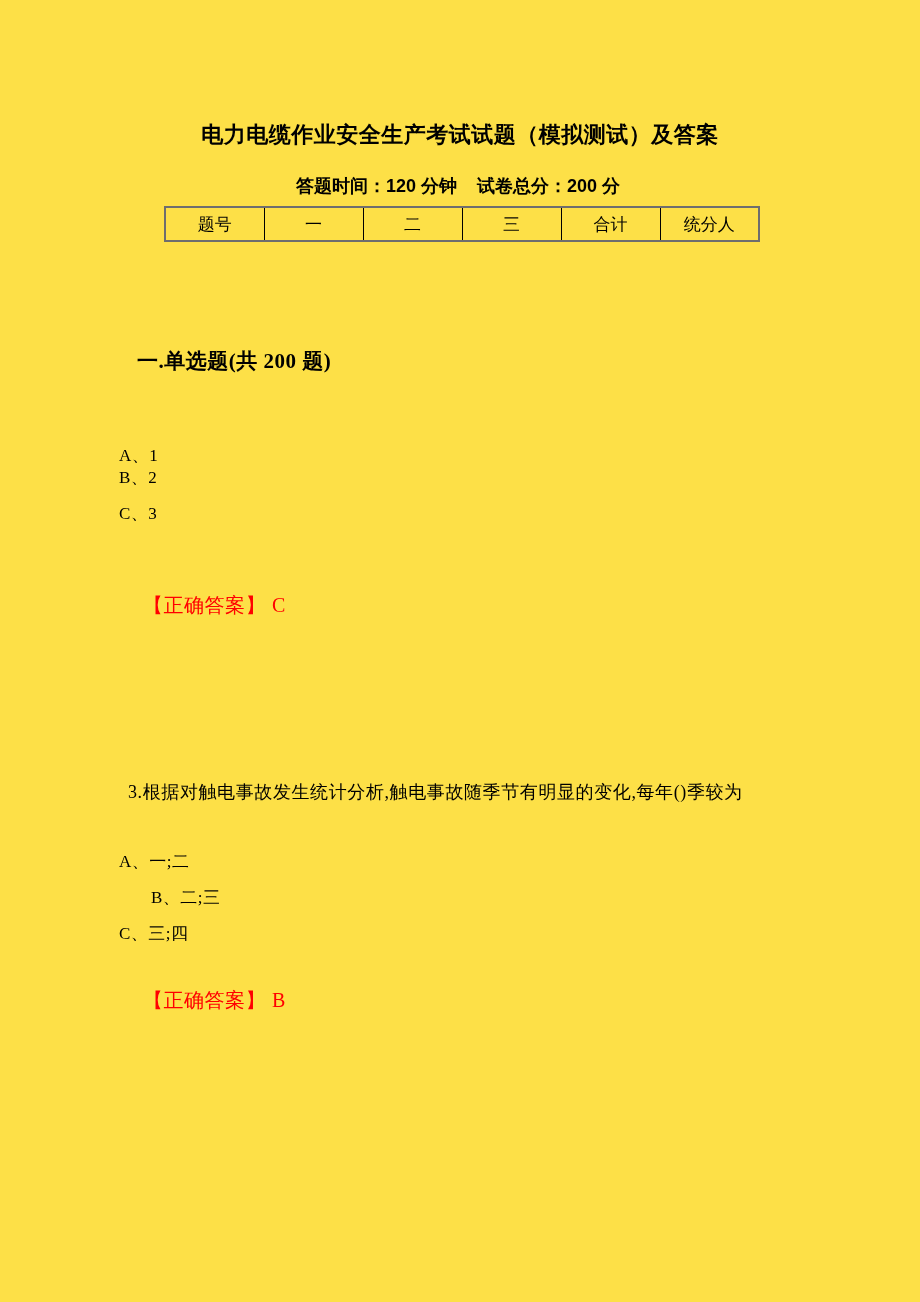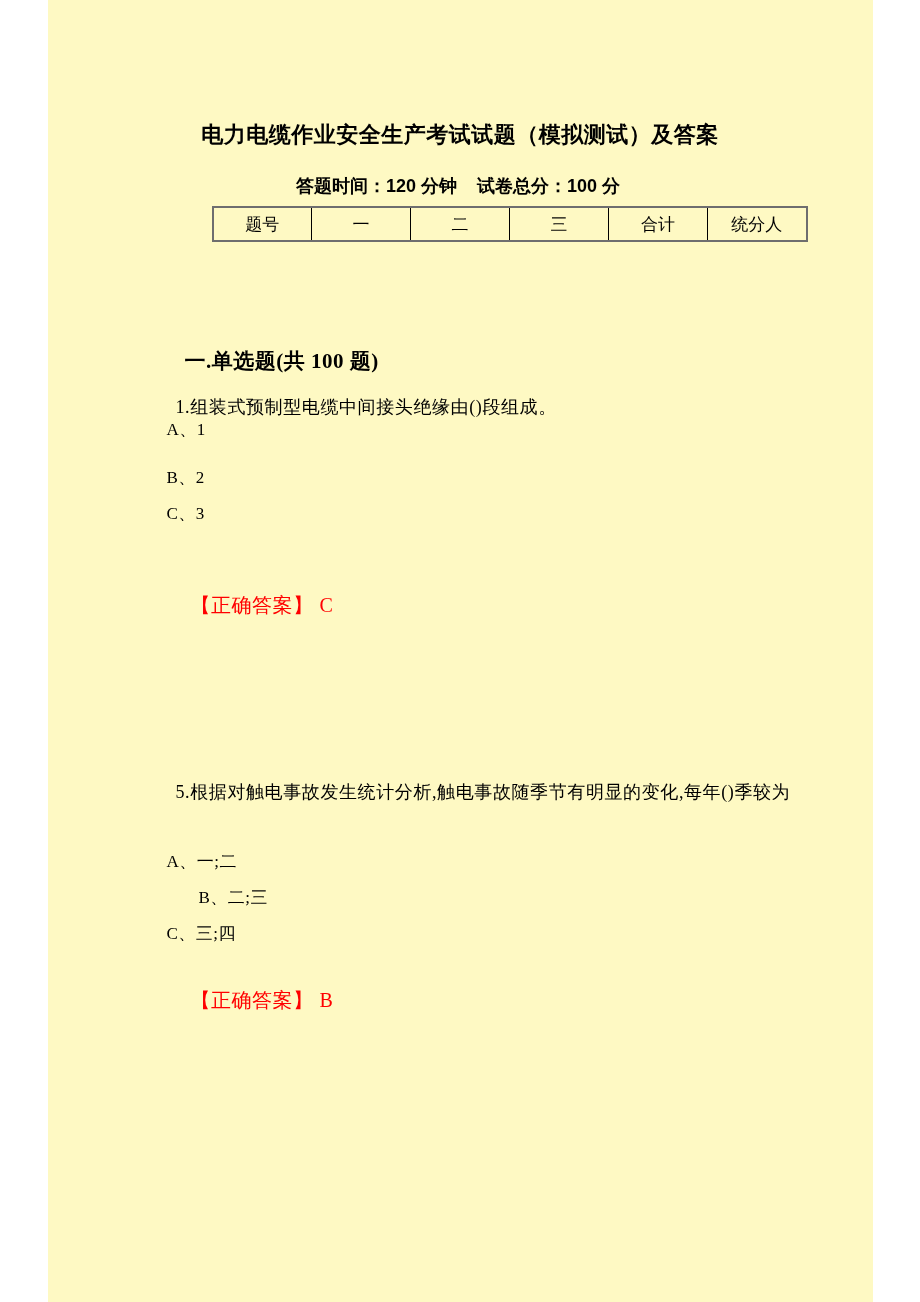--- a/index.html
+++ b/index.html
@@ -1,22 +1,22 @@
 <!DOCTYPE html>
 <html><head>
 <meta charset="utf-8">
 <style>
   * { box-sizing: border-box; }
   html, body { margin: 0; padding: 0; background: #ffffff; }
   .page {
     position: relative;
-    width: 825px;
+    width: 920px;
     height: 1302px;
     margin: 0 auto;
-    background: #fef9c3;
+    background: #fde047;
     color: #000000;
     font-family: "Liberation Serif", serif;
     overflow: hidden;
   }
   .abs { position: absolute; }
 
   
   .exam-title {
     left: 0; right: 0; top: 120px;
     text-align: center;
@@ -91,50 +91,47 @@
 </style>
 </head>
 <body>
 
 <div class="page">
 
   <div class="abs exam-title">电力电缆作业安全生产考试试题（模拟测试）及答案</div>
 
   <div class="abs exam-meta">
     <span>答题时间：120 分钟</span>
-    <span>试卷总分：100 分</span>
+    <span>试卷总分：200 分</span>
   </div>
 
   <table class="score-table">
     <tbody>
         <tr class="hdr">
       <td>题号</td>
       <td>一</td>
       <td>二</td>
       <td>三</td>
       <td>合计</td>
       <td>统分人</td>
     </tr>
   </tbody>
     </table>
 
-  <div class="abs section-heading">一.单选题(共 100 题)</div>
+  <div class="abs section-heading">一.单选题(共 200 题)</div>
 
-  <div class="abs q-text" style="top:392px;">
-    <span class="q-line">1.组装式预制型电缆中间接头绝缘由()段组成。</span>
-  </div>
-  <div class="abs option" style="top:418px;">A、1</div>
+  <div class="abs option" style="top:444px;">A、1</div>
   <div class="abs option" style="top:466px;">B、2</div>
   <div class="abs option" style="top:502px;">C、3</div>
   <div class="abs answer" style="top:592px; color:#ff0000;">
     <span>【正确答案】</span><span class="answer-letter">C</span>
   </div>
 
   <div class="abs q-text" style="top:777px;">
-    <span class="q-line">5.根据对触电事故发生统计分析,触电事故随季节有明显的变化,每年()季较为</span>
+    <span class="q-line">3.根据对触电事故发生统计分析,触电事故随季节有明显的变化,每年()季较为</span>
   </div>
   <div class="abs option" style="top:850px;">A、一;二</div>
   <div class="abs option" style="top:886px;margin-left:32px;">B、二;三</div>
   <div class="abs option" style="top:922px;">C、三;四</div>
   <div class="abs answer" style="top:987px; color:#ff0000;">
     <span>【正确答案】</span><span class="answer-letter">B</span>
   </div>
 
 </div>
 

